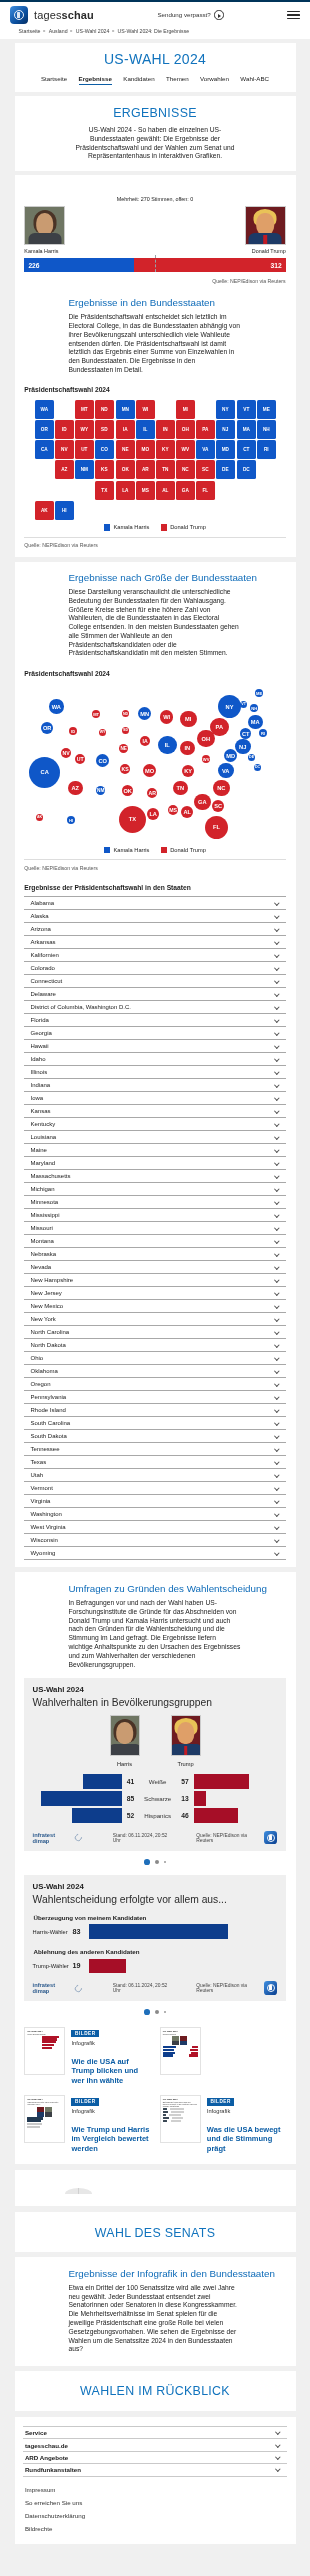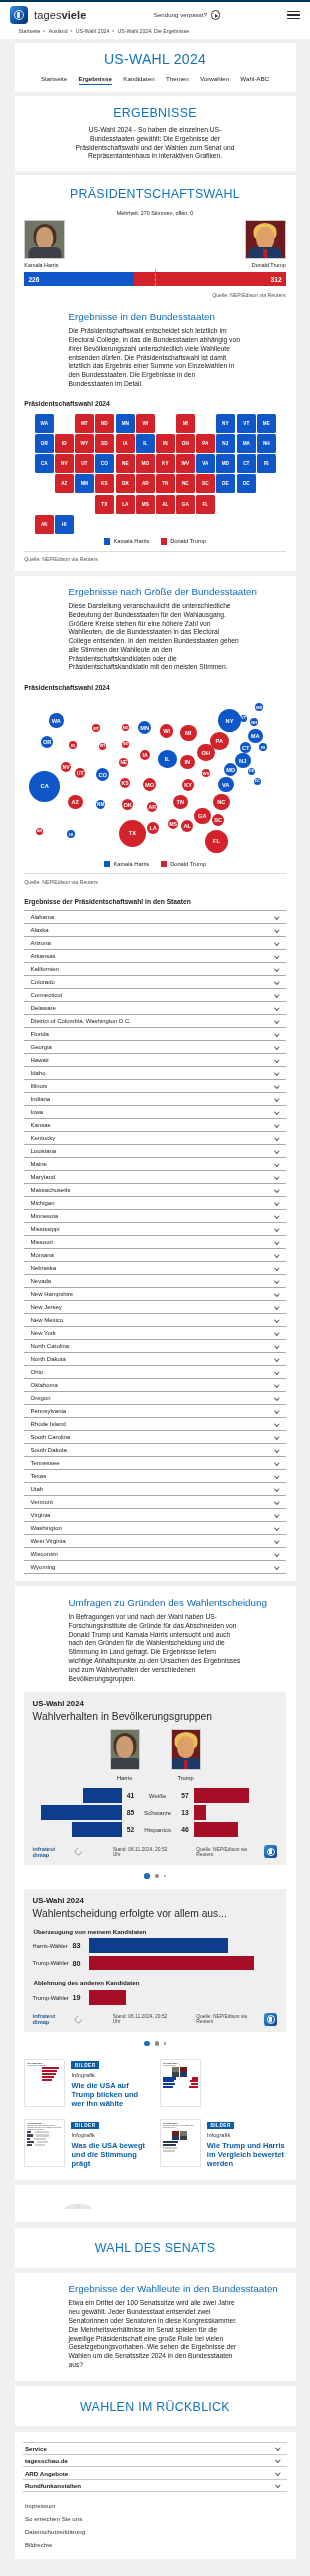--- a/index.html
+++ b/index.html
@@ -118,21 +118,21 @@
   .thumb { width:41px; height:48px; background:#fff; border:0.5px solid #e2e2e2; flex:0 0 auto; padding:2.1px; font-size:2.1px; color:#555; overflow:hidden; position:relative; }
   .thumb .tt { font-weight:bold; font-size:2.3px; color:#333; }
   .thumb .ts { font-size:2.1px; color:#444; margin-top:0.5px; }
   .mini-bar { height:2.1px; margin-top:0.8px; border-radius:0.3px; }
   .mini-photo { width:7.2px; height:9.3px; display:inline-block; margin:1px 1px 0 0; }
   .mini-photo.h { background:linear-gradient(#6f7663 55%, #3c4046 55%); }
   .mini-photo.t { background:linear-gradient(#6e1b20 55%, #1d3a66 55%); }
   .t-body { min-width:0; }
   .badge { display:inline-block; background:#0b5da5; color:#fff; font-size:4.7px; font-weight:bold; letter-spacing:0.5px; padding:1.3px 3.6px; }
   .t-kicker { font-size:5.7px; color:#333; margin-top:2.6px; }
-  .t-title { font-size:7.5px; font-weight:bold; color:#0b5da5; line-height:9.3px; margin-top:3px; }
+  .t-title { font-size:7.5px; font-weight:bold; color:#0b5da5; line-height:9.3px; margin-top:11px; }
 
   
   .title-card { text-align:center; padding:13.4px 0 12.4px 0; position:relative; }
   .house-arc { width:27px; height:5.7px; background:#e7e7e7; border-radius:27px 27px 0 0 / 11.4px 11.4px 0 0; margin:5.2px 0 0 50px; position:relative; }
   .house-arc::after { content:""; position:absolute; left:50%; top:0; bottom:0; border-left:0.5px solid #d0d0d0; }
   .senat-sub { padding:10.3px 0 11.4px 0; }
 
   
   .footer { padding:9.3px 0 8.3px 0; }
   .f-acc { margin:0 8.3px; border-bottom:0.5px solid #c9c9c9; }
@@ -142,21 +142,21 @@
   .f-link { font-size:6.2px; color:#333; padding:3.1px 0 3.1px 2.1px; cursor:pointer; }
 </style>
 </head>
 <body>
 
 <div class="topstrip"></div>
 
 <div class="header">
   <div class="header-row">
     <div class="app-icon"></div>
-    <div class="wordmark"><span>tages</span><b>viele</b></div>
+    <div class="wordmark"><span>tages</span><b>schau</b></div>
     <div class="verpasst">
       <span>Sendung verpasst?</span>
       <span class="play-icon"></span>
     </div>
     <div class="burger">
         <i></i>
         <i></i>
         <i></i>
       </div>
   </div>
@@ -188,21 +188,20 @@
 <div class="gap8"></div>
 
 <div class="card intro">
   <div class="section-title">ERGEBNISSE</div>
   <p>US-Wahl 2024 - So haben die einzelnen US-Bundesstaaten gewählt: Die Ergebnisse der Präsidentschaftswahl und der Wahlen zum Senat und Repräsentantenhaus in interaktiven Grafiken.</p>
 </div>
 
 <div class="gap8"></div>
 
 <div class="card prez">
-  <div class="section-title">PRÄSIDENTSCHAFTSWAHL</div>
   <div class="mehrheit">Mehrheit: 270 Stimmen, offen: 0</div>
 
   <div class="cand-row">
     <div class="portrait p-harris" style="left:9.8px;">
         <span class="hair"></span>
         <span class="face"></span>
         <span class="body"></span>
       </div>
     <div class="portrait p-trump" style="right:9.8px;">
         <span class="hair"></span>
@@ -639,25 +638,20 @@
   <div class="chart-card" style="margin-top:10.3px;">
     <div class="kicker">US-Wahl 2024</div>
     <div class="chart-title">Wahlentscheidung erfolgte vor allem aus...</div>
     <div id="chart2-groups">
         <div class="vote-group-label">Überzeugung von meinem Kandidaten</div>
         <div class="vote-row">
           <div class="lbl">Harris-Wähler</div>
           <div class="num">83</div>
           <div class="bar dem" style="width: 139px;"></div>
         </div>
-        <div class="vote-row">
-          <div class="lbl">Trump-Wähler</div>
-          <div class="num">80</div>
-          <div class="bar rep" style="width: 165px;"></div>
-        </div>
         <div class="vote-group-label">Ablehnung des anderen Kandidaten</div>
         <div class="vote-row">
           <div class="lbl">Trump-Wähler</div>
           <div class="num">19</div>
           <div class="bar rep" style="width: 37px;"></div>
         </div>
       </div>
     <div class="chart-foot">
       <div class="itd">
           <span class="t">infratest dimap</span>
@@ -706,75 +700,75 @@
           </div>
           <div style="display: flex; justify-content: space-between; margin-top: 0.8px;">
             <div class="mini-bar" style="width: 10.3px; background: rgb(13, 61, 140); margin-top: 0px;"></div>
             <div class="mini-bar" style="width: 8.3px; background: rgb(176, 18, 39); margin-top: 0px;"></div>
           </div>
         </div>
       </div>
       <div class="teaser">
         <div class="thumb">
           <div class="tt">US-Wahl 2024</div>
-          <div class="ts">Entscheidet sich das Land auf diesem Gebiet in die richtige oder die falsche Richtung?</div>
-          <div style="display: flex; gap: 3.1px; margin-top: 1px;">
-            <div class="mini-bar" style="width: 4.1px; background: rgb(58, 71, 84); margin-top: 0px;"></div>
-            <div class="mini-bar" style="width: 14.5px; background: rgb(207, 207, 207); margin-top: 0px;"></div>
-          </div>
-          <div style="display: flex; gap: 3.1px; margin-top: 1px;">
-            <div class="mini-bar" style="width: 5.2px; background: rgb(58, 71, 84); margin-top: 0px;"></div>
-            <div class="mini-bar" style="width: 13.4px; background: rgb(207, 207, 207); margin-top: 0px;"></div>
-          </div>
-          <div style="display: flex; gap: 3.1px; margin-top: 1px;">
-            <div class="mini-bar" style="width: 3.1px; background: rgb(58, 71, 84); margin-top: 0px;"></div>
-            <div class="mini-bar" style="width: 12.4px; background: rgb(207, 207, 207); margin-top: 0px;"></div>
-          </div>
-          <div style="display: flex; gap: 3.1px; margin-top: 1px;">
-            <div class="mini-bar" style="width: 6.2px; background: rgb(58, 71, 84); margin-top: 0px;"></div>
-            <div class="mini-bar" style="width: 11.4px; background: rgb(207, 207, 207); margin-top: 0px;"></div>
-          </div>
-          <div style="display: flex; gap: 3.1px; margin-top: 1px;">
-            <div class="mini-bar" style="width: 4.7px; background: rgb(58, 71, 84); margin-top: 0px;"></div>
-            <div class="mini-bar" style="width: 10.3px; background: rgb(207, 207, 207); margin-top: 0px;"></div>
-          </div>
-        </div>
-        <div class="t-body"><span class="badge">BILDER</span><div class="t-kicker">Infografik</div><div class="t-title">Was die USA bewegt und die Stimmung prägt</div></div>
-      </div>
-      <div class="teaser">
-        <div class="thumb">
-          <div class="tt">US-Wahl 2024</div>
           <div class="ts">Überwiegend gute oder schlechte Meinung von...</div>
           <div style="text-align: center; margin-top: 1.6px;"><span class="mini-photo t"></span><span class="mini-photo h"></span></div>
           <div class="mini-bar" style="width: 15.5px; background: rgb(35, 58, 82);"></div>
           <div class="mini-bar" style="width: 13.4px; background: rgb(35, 58, 82);"></div>
           <div class="mini-bar" style="width: 14.5px; background: rgb(201, 201, 201);"></div>
           <div class="mini-bar" style="width: 12.4px; background: rgb(201, 201, 201);"></div>
         </div>
         <div class="t-body"><span class="badge">BILDER</span><div class="t-kicker">Infografik</div><div class="t-title">Wie Trump und Harris im Vergleich bewertet werden</div></div>
       </div>
+      <div class="teaser">
+        <div class="thumb">
+          <div class="tt">US-Wahl 2024</div>
+          <div class="ts">Entscheidet sich das Land auf diesem Gebiet in die richtige oder die falsche Richtung?</div>
+          <div style="display: flex; gap: 3.1px; margin-top: 1px;">
+            <div class="mini-bar" style="width: 4.1px; background: rgb(58, 71, 84); margin-top: 0px;"></div>
+            <div class="mini-bar" style="width: 14.5px; background: rgb(207, 207, 207); margin-top: 0px;"></div>
+          </div>
+          <div style="display: flex; gap: 3.1px; margin-top: 1px;">
+            <div class="mini-bar" style="width: 5.2px; background: rgb(58, 71, 84); margin-top: 0px;"></div>
+            <div class="mini-bar" style="width: 13.4px; background: rgb(207, 207, 207); margin-top: 0px;"></div>
+          </div>
+          <div style="display: flex; gap: 3.1px; margin-top: 1px;">
+            <div class="mini-bar" style="width: 3.1px; background: rgb(58, 71, 84); margin-top: 0px;"></div>
+            <div class="mini-bar" style="width: 12.4px; background: rgb(207, 207, 207); margin-top: 0px;"></div>
+          </div>
+          <div style="display: flex; gap: 3.1px; margin-top: 1px;">
+            <div class="mini-bar" style="width: 6.2px; background: rgb(58, 71, 84); margin-top: 0px;"></div>
+            <div class="mini-bar" style="width: 11.4px; background: rgb(207, 207, 207); margin-top: 0px;"></div>
+          </div>
+          <div style="display: flex; gap: 3.1px; margin-top: 1px;">
+            <div class="mini-bar" style="width: 4.7px; background: rgb(58, 71, 84); margin-top: 0px;"></div>
+            <div class="mini-bar" style="width: 10.3px; background: rgb(207, 207, 207); margin-top: 0px;"></div>
+          </div>
+        </div>
+        <div class="t-body"><span class="badge">BILDER</span><div class="t-kicker">Infografik</div><div class="t-title">Was die USA bewegt und die Stimmung prägt</div></div>
+      </div>
     </div>
 </div>
 
 <div class="gap10"></div>
 
 <div class="card title-card">
   <div class="house-arc"></div>
 </div>
 
 <div class="gap12"></div>
 
 <div class="card title-card">
   <div class="section-title">WAHL DES SENATS</div>
 </div>
 
 <div class="gap10"></div>
 
 <div class="card senat-sub">
-  <div class="sub-head" style="margin-top:0;">Ergebnisse der Wahlleute in den Bundesstaaten</div>
+  <div class="sub-head" style="margin-top:0;">Ergebnisse der Infografik in den Bundesstaaten</div>
   <div class="sub-text">Etwa ein Drittel der 100 Senatssitze wird alle zwei Jahre neu gewählt. Jeder Bundesstaat entsendet zwei Senatorinnen oder Senatoren in diese Kongresskammer. Die Mehrheitsverhältnisse im Senat spielen für die jeweilige Präsidentschaft eine große Rolle bei vielen Gesetzgebungsvorhaben. Wie sehen die Ergebnisse der Wahlen um die Senatssitze 2024 in den Bundesstaaten aus?</div>
 </div>
 
 <div class="gap10"></div>
 
 <div class="card title-card">
   <div class="section-title">WAHLEN IM RÜCKBLICK</div>
 </div>
 
 <div class="gap12"></div>

